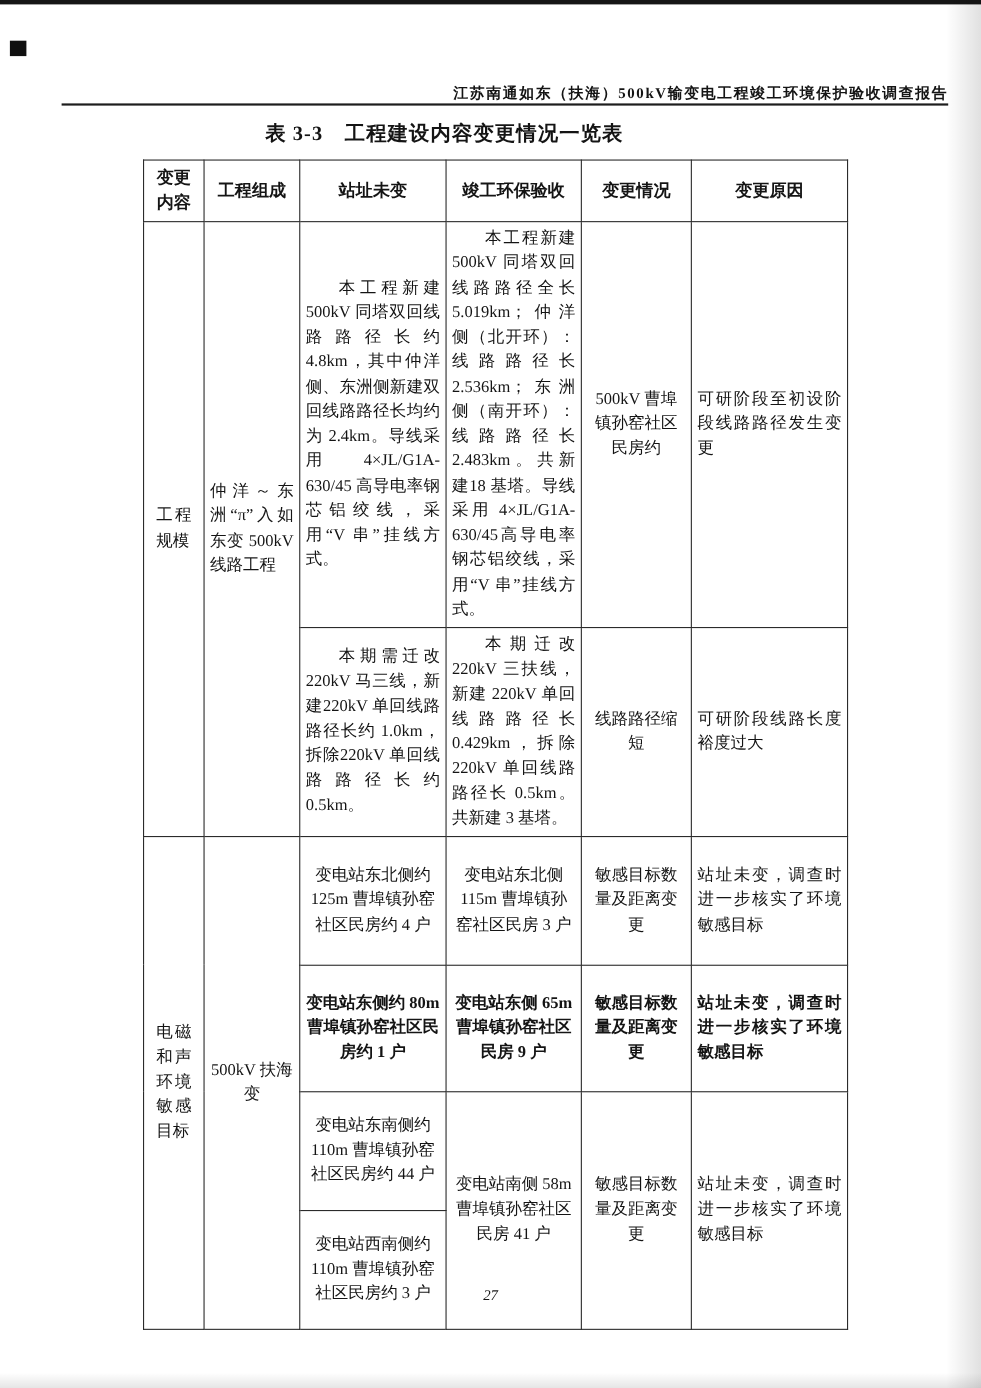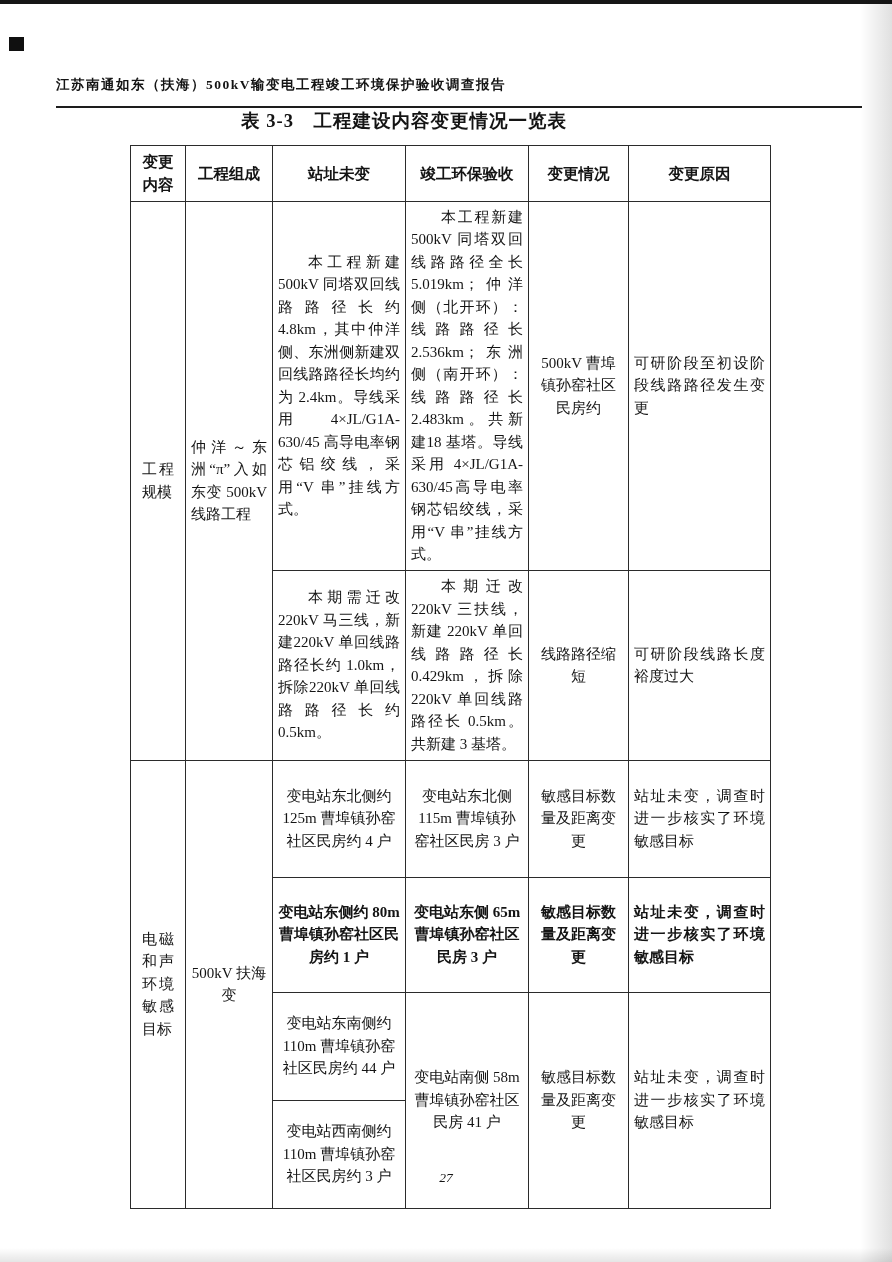--- a/index.html
+++ b/index.html
@@ -14,23 +14,23 @@
   .topbar {
     position:absolute; top:0; left:0; width:892px; height:4px;
     background:#161616;
   }
   .corner-mark {
     position:absolute; left:9px; top:37px; width:15px; height:14px;
     background:#101010;
   }
   .doc-header {
     position:absolute; top:76px; left:56px; width:806px;
-    text-align:left; font-weight:bold; font-size:13.5px;
+    text-align:right; font-weight:bold; font-size:13.5px;
     letter-spacing:1.5px;
-    padding-bottom:12px;
+    padding-bottom:0;
     border-bottom:2px solid #1d1d1d;
   }
   .table-title {
     position:absolute; top:108px; left:0; width:808px;
     text-align:center; font-weight:bold; font-size:18.5px;
     letter-spacing:1px;
   }
   table.change-table {
     position:absolute; top:145px; left:130px;
     border-collapse:collapse; table-layout:fixed;
@@ -143,21 +143,21 @@
       </td>
       <td rowspan="4" class="c-center">500kV 扶海变</td>
       <td class="c-center">变电站东北侧约125m 曹埠镇孙窑社区民房约 4 户</td>
       <td class="c-center">变电站东北侧115m 曹埠镇孙窑社区民房 3 户</td>
       <td class="c-center">敏感目标数量及距离变更</td>
       <td class="c-justify">站址未变，调查时进一步核实了环境敏感目标</td>
     </tr>
 
     <tr class="h-r4">
       <td class="c-center">变电站东侧约 80m 曹埠镇孙窑社区民房约 1 户</td>
-      <td class="c-center">变电站东侧 65m 曹埠镇孙窑社区民房 3 户</td>
+      <td class="c-center">变电站东侧 65m 曹埠镇孙窑社区民房 9 户</td>
       <td class="c-center">敏感目标数量及距离变更</td>
       <td class="c-justify">站址未变，调查时进一步核实了环境敏感目标</td>
     </tr>
 
     <tr class="h-r5">
       <td class="c-center">变电站东南侧约110m 曹埠镇孙窑社区民房约 44 户</td>
       <td rowspan="2" class="c-center">变电站南侧 58m 曹埠镇孙窑社区民房 41 户</td>
       <td rowspan="2" class="c-center">敏感目标数量及距离变更</td>
       <td rowspan="2" class="c-justify">站址未变，调查时进一步核实了环境敏感目标</td>
     </tr>

